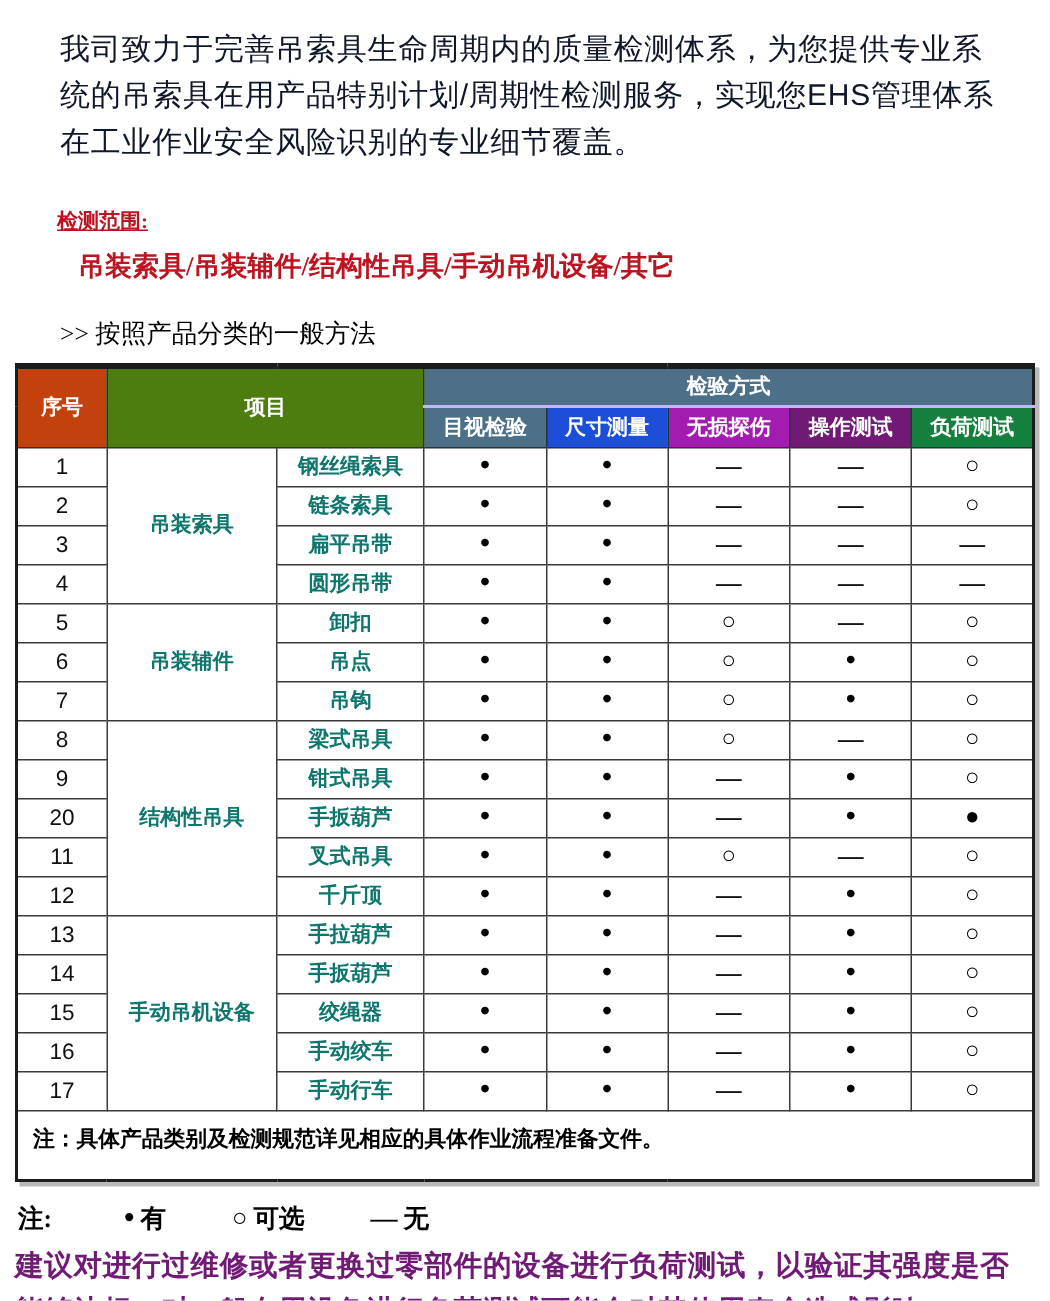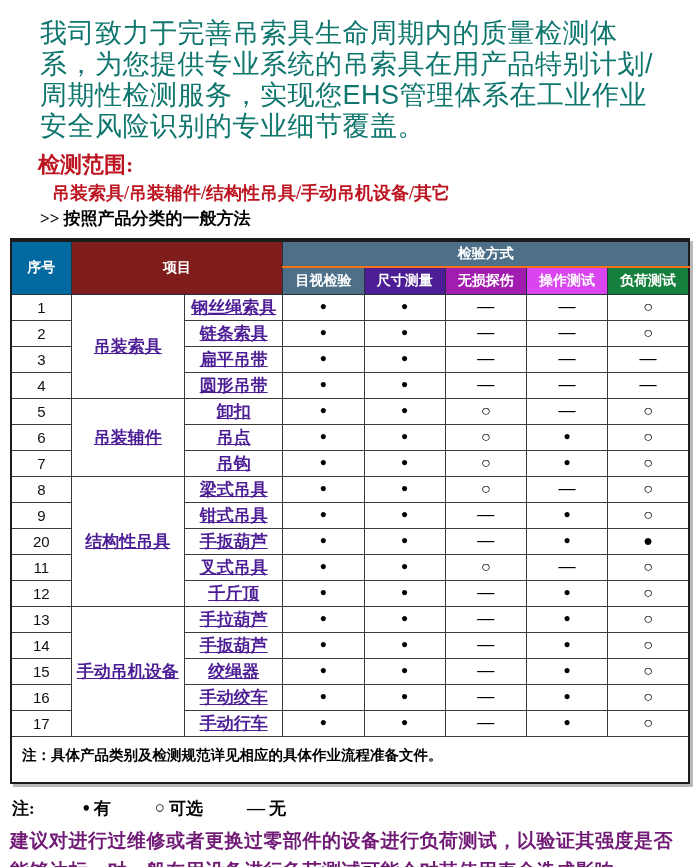--- a/index.html
+++ b/index.html
@@ -5,52 +5,52 @@
   * { margin: 0; padding: 0; box-sizing: border-box; }
   html, body { background: #ffffff; }
   body {
     width: 700px; height: 867px; overflow: hidden;
     font-family: "Liberation Serif", "DejaVu Serif", serif;
     color: #111;
   }
   .intro {
     margin: 18px 28px 0 40px;
     font-family: "Liberation Sans", "DejaVu Sans", sans-serif;
-    font-size: 27px; line-height: 31px; color: #0f766e;
+    font-size: 20px; line-height: 31px; color: #0f172a;
     letter-spacing: 0.5px;
   }
-  .scope { margin: 9px 0 0 38px; font-weight: bold; font-size: 22px; line-height: 28px; }
+  .scope { margin: 24px 0 0 38px; font-weight: bold; font-size: 14px; line-height: 28px; text-decoration: underline; }
   .scope-items { margin-left: 52px; font-weight: bold; font-size: 18px; line-height: 28px; }
-  .section-heading { margin: 0 0 8px 40px; font-weight: bold; font-size: 17px; color: #000; }
+  .section-heading { margin: 20px 0 8px 40px; font-weight: normal; font-size: 17px; color: #000; }
 
   table.product-table {
     width: 680px; margin-left: 10px;
     border-collapse: collapse; table-layout: fixed;
     border: 2px solid #1c1c1c; border-top-width: 4px;
     box-shadow: 3px 3px 0 #b9b9b9;
   }
   .product-table col.c1 { width: 60px; }
   .product-table col.c2 { width: 113px; }
   .product-table col.c3 { width: 98px; }
   .product-table col.cm { width: 81px; }
   .product-table th, .product-table td {
     border: 1px solid #3a3a3a; text-align: center; vertical-align: middle;
   }
   .product-table thead th {
     color: #ffffff; font-weight: bold; font-size: 14px;
     height: 27px; border-color: #24343d;
   }
   .product-table thead tr.subhead th { border-top: 2px solid #a3a3a3; }
-  .product-table thead th.method-group { border-bottom: 2px solid #f97316; }
+  .product-table thead th.method-group { border-bottom: 2px solid #c4b5fd; }
   .product-table td.c-no {
     font-family: "Liberation Sans", "DejaVu Sans", sans-serif;
     font-size: 15px; font-weight: normal; height: 26px;
   }
   .product-table td.c-cat, .product-table td.c-item {
-    font-weight: bold; font-size: 17px; color: #4c1d95; text-decoration: underline;
+    font-weight: bold; font-size: 14px; color: #0f766e;
   }
   .product-table td.c-mark { font-weight: bold; color: #000; }
   .product-table td.m-dot    { font-size: 19px; }
   .product-table td.m-circle { font-size: 16px; }
   .product-table td.m-filled { font-size: 16px; }
   .product-table td.m-dash   { font-size: 17px; }
   .product-table td.footnote-cell {
     text-align: left; font-weight: bold; font-size: 14.5px;
     padding: 9px 10px 17px 10px; color: #000; border-radius: 12px;
   }
@@ -88,29 +88,29 @@
       <col class="c2">
       <col class="c3">
     <col class="cm">
       <col class="cm">
       <col class="cm">
       <col class="cm">
       <col class="cm">
   </colgroup>
   <thead>
     <tr>
-      <th class="head-cell" rowspan="2" style="background: #0369a1;">序号</th>
-      <th class="head-cell" rowspan="2" colspan="2" style="background: #7f1d1d;">项目</th>
+      <th class="head-cell" rowspan="2" style="background: #c2410c;">序号</th>
+      <th class="head-cell" rowspan="2" colspan="2" style="background: #4d7c0f;">项目</th>
       <th class="head-cell method-group" colspan="5" style="background: rgb(77, 112, 136);">检验方式</th>
     </tr>
     <tr class="subhead">
       <th class="head-cell" style="background: rgb(77, 112, 136);">目视检验</th>
-      <th class="head-cell" style="background: #4c1d95;">尺寸测量</th>
+      <th class="head-cell" style="background: #1d4ed8;">尺寸测量</th>
       <th class="head-cell" style="background: #a21caf;">无损探伤</th>
-      <th class="head-cell" style="background: #d946ef; margin-top: 28px;">操作测试</th>
+      <th class="head-cell" style="background: #701a75; margin-top: 28px;">操作测试</th>
       <th class="head-cell" style="background: #15803d;">负荷测试</th>
     </tr>
   </thead>
   <tbody>
       <tr>
         <td class="c-no">1</td>
         <td class="c-cat" rowspan="4">吊装索具</td>
         <td class="c-item">钢丝绳索具</td>
         <td class="c-mark m-dot">•</td>
         <td class="c-mark m-dot">•</td>

